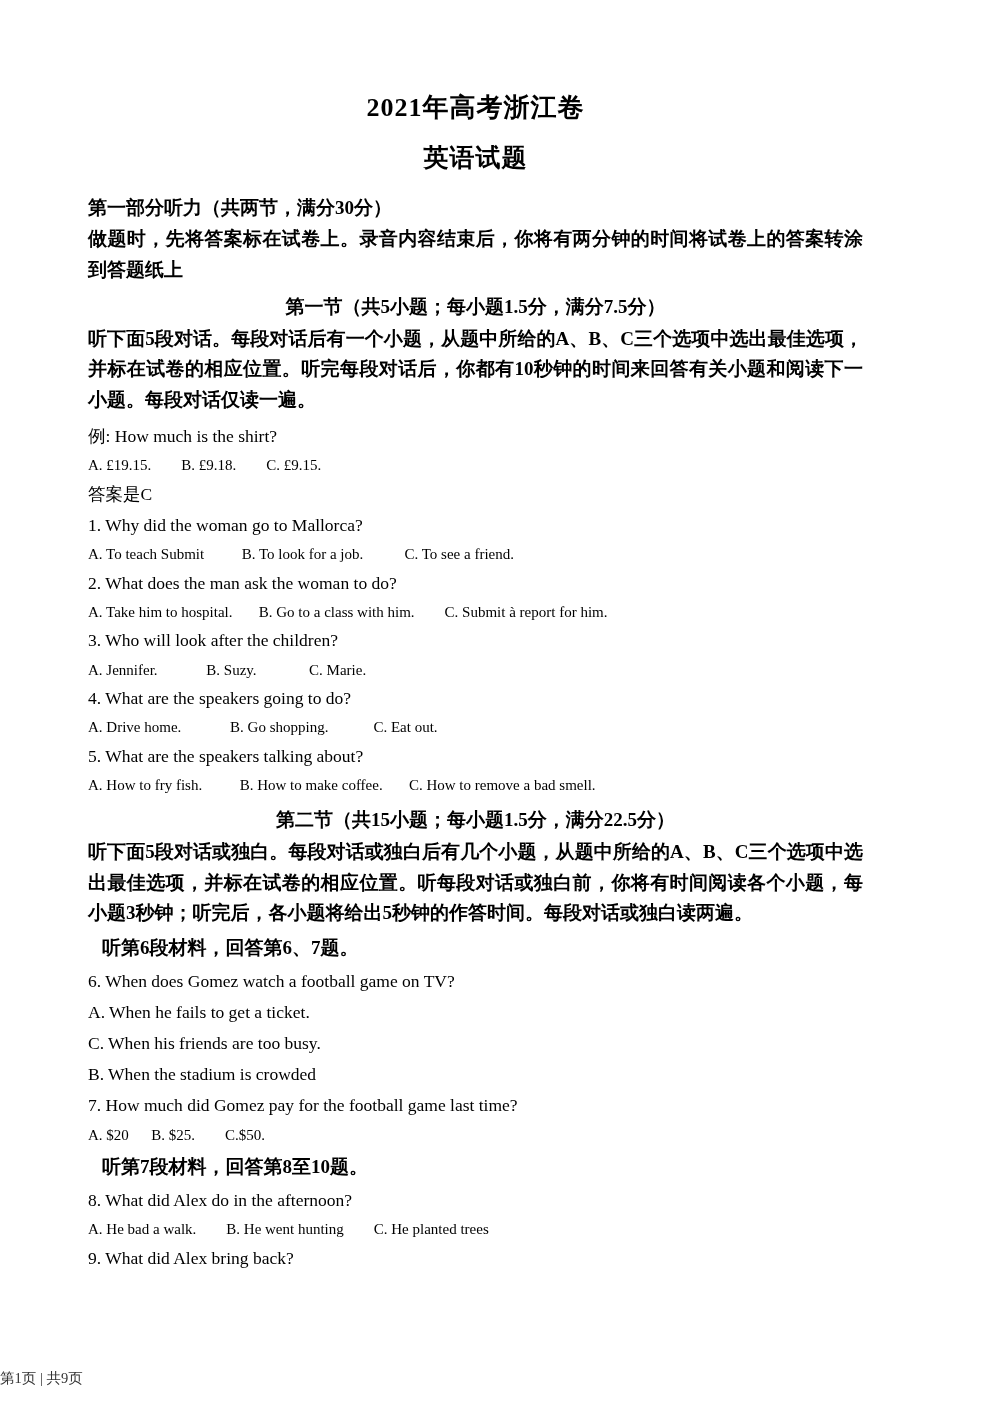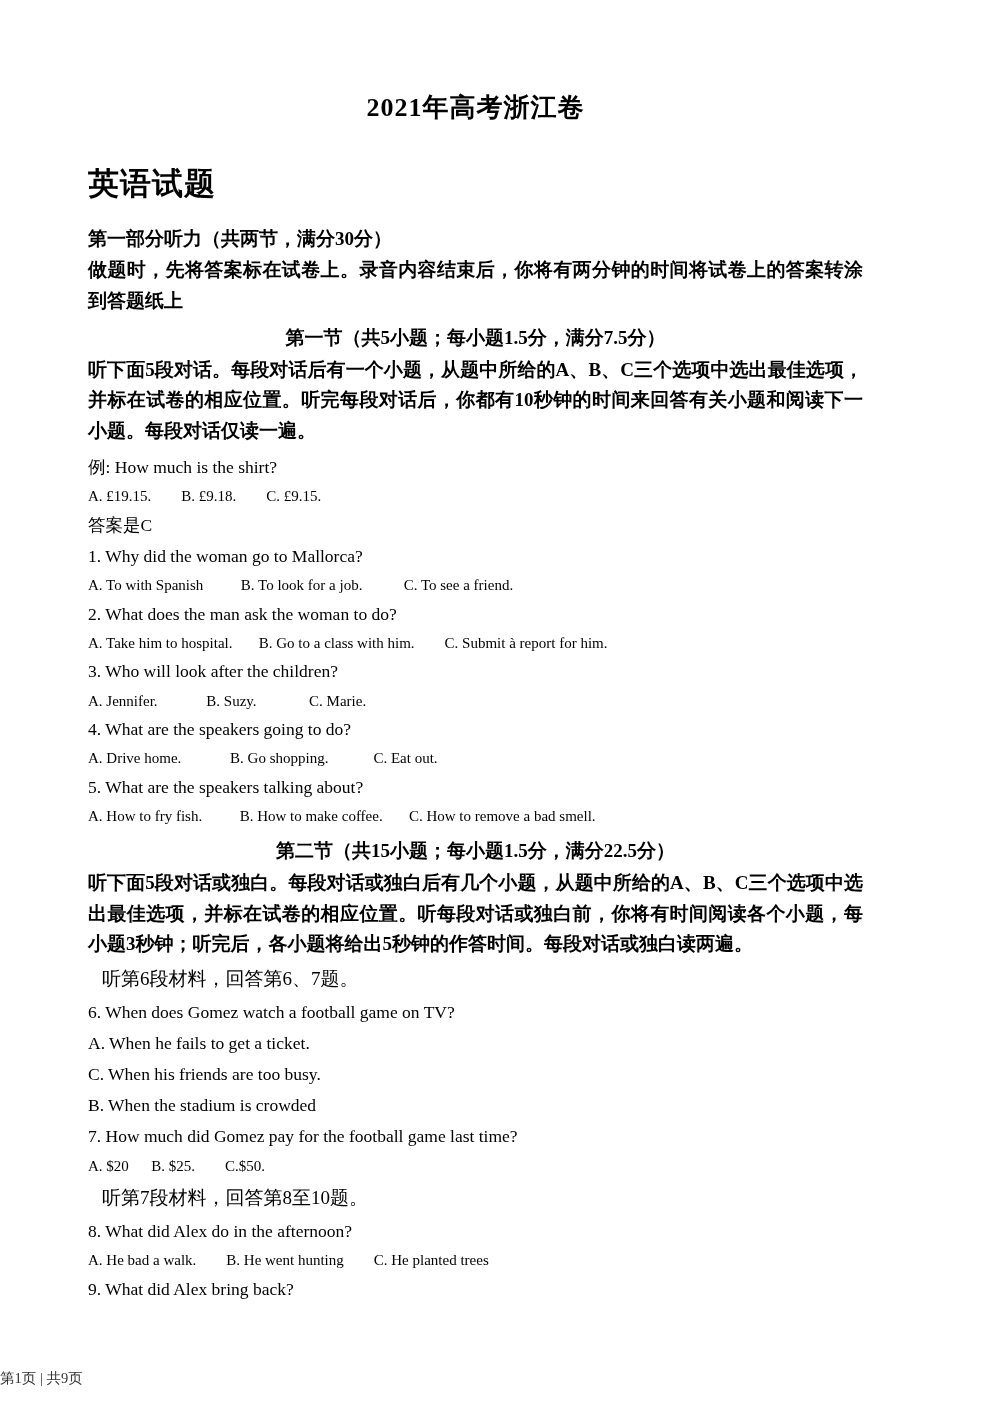--- a/index.html
+++ b/index.html
@@ -24,25 +24,25 @@
   }
   .title {
     text-align: center;
     font-size: 26px;
     font-weight: bold;
     line-height: 1.5;
     margin: 28px 0 0 0;
     letter-spacing: 1px;
   }
   .subtitle {
-    text-align: left;
-    font-size: 31px;
+    text-align: center;
+    font-size: 25px;
     font-weight: bold;
     line-height: 1.5;
-    margin: 34px 0 16px 0;
+    margin: 12px 0 16px 0;
     letter-spacing: 1px;
   }
   .bold-line {
     font-size: 19px;
     font-weight: bold;
     line-height: 1.62;
     margin: 0 0 1px 0;
     text-align: justify;
   }
   .norm-line {
@@ -60,21 +60,21 @@
   }
   .section-head {
     font-size: 19px;
     font-weight: bold;
     line-height: 1.62;
     margin: 6px 0 1px 0;
     text-align: center;
   }
   .sub-head {
     font-size: 19px;
-    font-weight: normal;
+    font-weight: bold;
     line-height: 1.62;
     margin: 4px 0 2px 0;
     padding-left: 14px;
   }
   .gap-s { height: 4px; }
   .footer {
     position: absolute;
     left: 0;
     right: 0;
     bottom: 26px;
@@ -98,21 +98,21 @@
   <p class="section-head">第一节（共5小题；每小题1.5分，满分7.5分）</p>
   <p class="bold-line">听下面5段对话。每段对话后有一个小题，从题中所给的A、B、C三个选项中选出最佳选项，并标在试卷的相应位置。听完每段对话后，你都有10秒钟的时间来回答有关小题和阅读下一小题。每段对话仅读一遍。</p>
 
   <div class="gap-s"></div>
 
   <p class="norm-line">例: How much is the shirt?</p>
   <p class="choices">A. £19.15.        B. £9.18.        C. £9.15.</p>
   <p class="norm-line">答案是C</p>
 
   <p class="norm-line">1. Why did the woman go to Mallorca?</p>
-  <p class="choices">A. To with Spanish          B. To look for a job.           C. To see a friend.</p>
+  <p class="choices">A. To teach Submit          B. To look for a job.           C. To see a friend.</p>
 
   <p class="norm-line">2. What does the man ask the woman to do?</p>
   <p class="choices">A. Take him to hospital.       B. Go to a class with him.        C. Submit à report for him.</p>
 
   <p class="norm-line">3. Who will look after the children?</p>
   <p class="choices">A. Jennifer.             B. Suzy.              C. Marie.</p>
 
   <p class="norm-line">4. What are the speakers going to do?</p>
   <p class="choices">A. Drive home.             B. Go shopping.            C. Eat out.</p>
 

